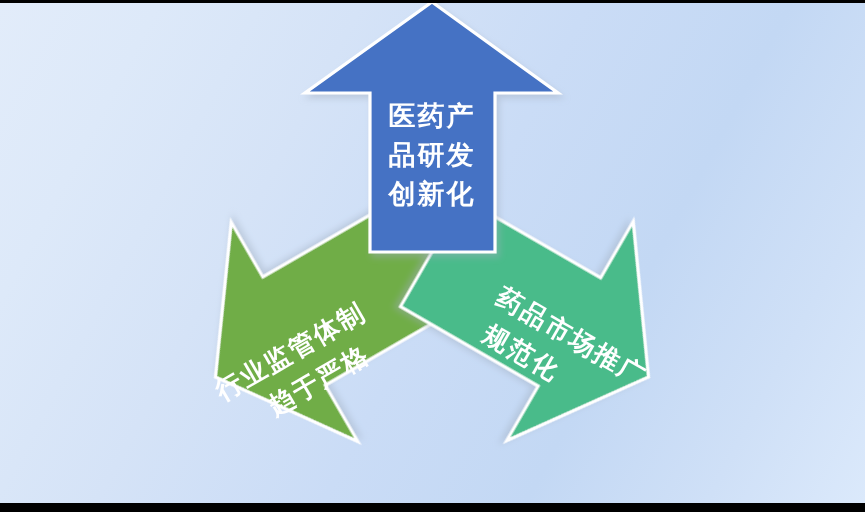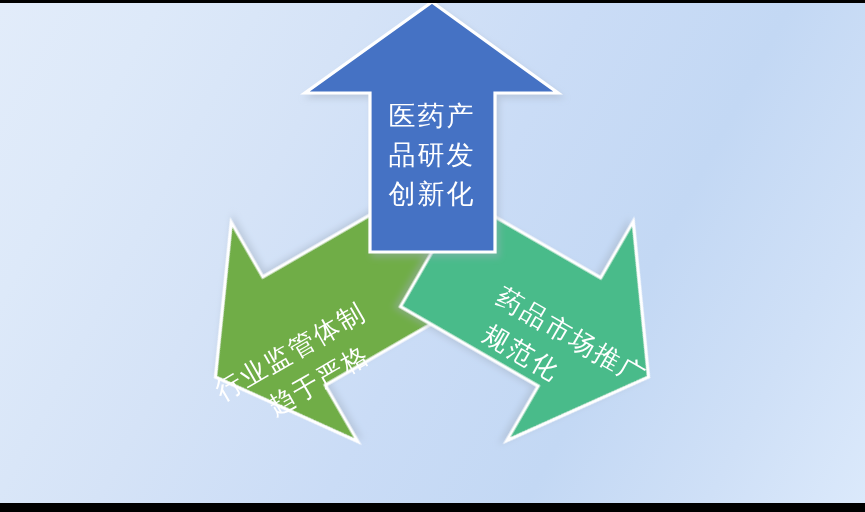--- a/index.html
+++ b/index.html
@@ -7,20 +7,21 @@
     padding: 0;
     background: #000;
   }
   #stage {
     position: relative;
     width: 865px;
     height: 512px;
     overflow: hidden;
     background: #000000;
     font-family: "Liberation Serif", "DejaVu Serif", serif;
+    font-weight: bold;
   }
   #canvas {
     position: absolute;
     left: 0;
     top: 3px;
     width: 865px;
     height: 500px;
     overflow: hidden;
   }
   .bg-gradient {

